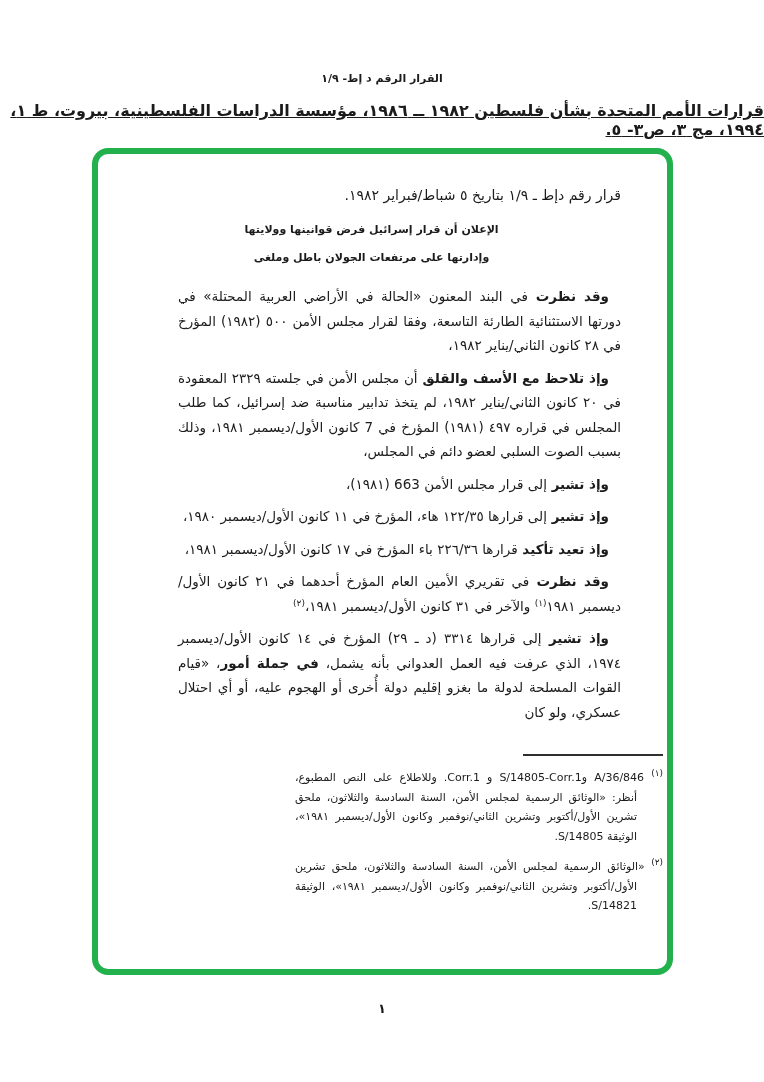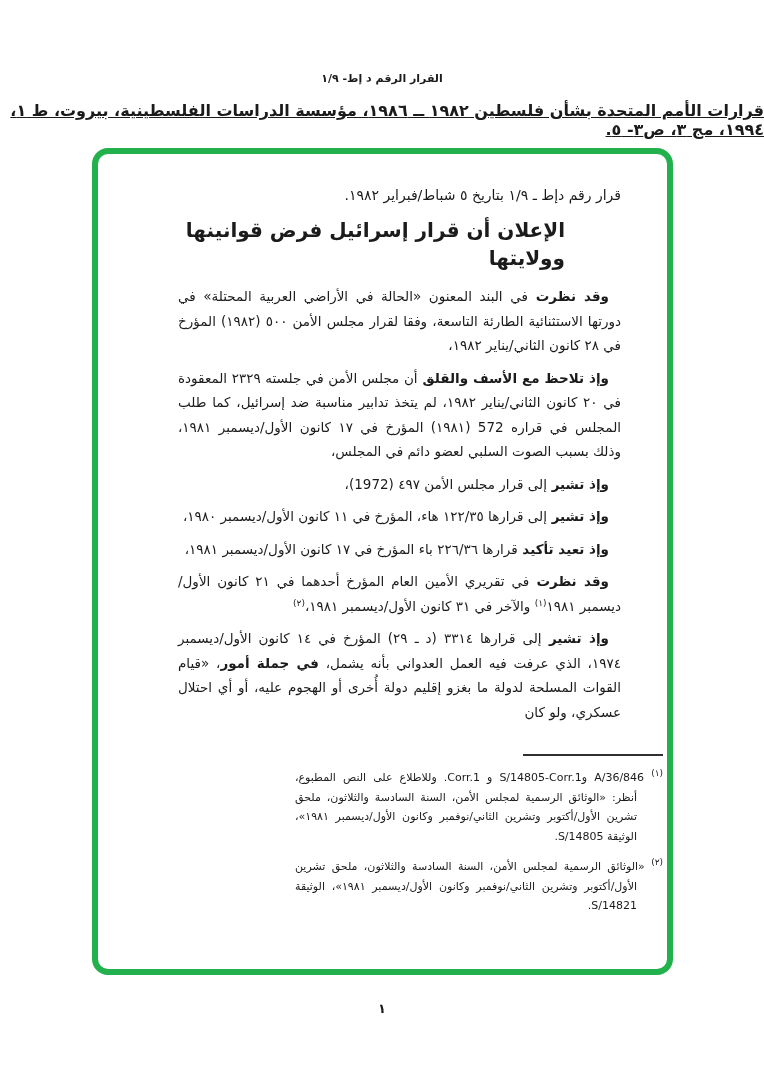--- a/index.html
+++ b/index.html
@@ -33,22 +33,23 @@
     padding:30px 46px 18px 80px;
     background:#ffffff;
   }
   .res-line{
     font-size:14px;
     line-height:22px;
     margin:0 0 10px 0;
     text-align:right;
   }
   .doc-title{
-    font-size:20px;font-weight:bold;
+    font-size:11px;font-weight:bold;
     line-height:28px;
+    text-align:center;
     padding-left:0;padding-right:56px;
     margin:2px 0 12px 0;
   }
   .opening{
     font-size:13.5px;font-weight:bold;
     text-indent:12px;
     margin:0 0 9px 0;
   }
   .para{
     font-size:13.5px;
@@ -90,27 +91,28 @@
   <div class="header-title">القرار الرقم د إط- ١/٩</div>
 
   <div class="header-source">قرارات الأمم المتحدة بشأن فلسطين ١٩٨٢ ــ ١٩٨٦، مؤسسة الدراسات الفلسطينية، بيروت، ط ١، ١٩٩٤، مج ٣، ص٣- ٥.</div>
 
   <div class="frame">
 
     <div class="res-line">قرار رقم دإط ـ ١/٩ بتاريخ ٥ شباط/فبراير ١٩٨٢.</div>
 
     <div class="doc-title">
       <div>الإعلان أن قرار إسرائيل فرض قوانينها وولايتها</div>
+      <div>وإدارتها على مرتفعات الجولان باطل وملغى</div>
     </div>
 
 
     <div id="paragraphs">
         <p class="para"><span class="b">وقد نظرت </span><span>في البند المعنون «الحالة في الأراضي العربية المحتلة» في دورتها الاستثنائية الطارئة التاسعة، وفقا لقرار مجلس الأمن ٥٠٠ (١٩٨٢) المؤرخ في ٢٨ كانون الثاني/يناير ١٩٨٢،</span></p>
-        <p class="para"><span class="b">وإذ تلاحظ مع الأسف والقلق </span><span>أن مجلس الأمن في جلسته ٢٣٢٩ المعقودة في ٢٠ كانون الثاني/يناير ١٩٨٢، لم يتخذ تدابير مناسبة ضد إسرائيل، كما طلب المجلس في قراره 572 (١٩٨١) المؤرخ في ١٧ كانون الأول/ديسمبر ١٩٨١، وذلك بسبب الصوت السلبي لعضو دائم في المجلس،</span></p>
-        <p class="para"><span class="b">وإذ تشير </span><span>إلى قرار مجلس الأمن ٤٩٧ (1972)،</span></p>
+        <p class="para"><span class="b">وإذ تلاحظ مع الأسف والقلق </span><span>أن مجلس الأمن في جلسته ٢٣٢٩ المعقودة في ٢٠ كانون الثاني/يناير ١٩٨٢، لم يتخذ تدابير مناسبة ضد إسرائيل، كما طلب المجلس في قراره ٤٩٧ (١٩٨١) المؤرخ في 7 كانون الأول/ديسمبر ١٩٨١، وذلك بسبب الصوت السلبي لعضو دائم في المجلس،</span></p>
+        <p class="para"><span class="b">وإذ تشير </span><span>إلى قرار مجلس الأمن 663 (١٩٨١)،</span></p>
         <p class="para"><span class="b">وإذ تشير </span><span>إلى قرارها ١٢٢/٣٥ هاء، المؤرخ في ١١ كانون الأول/ديسمبر ١٩٨٠،</span></p>
         <p class="para"><span class="b">وإذ تعيد تأكيد </span><span>قرارها ٢٢٦/٣٦ باء المؤرخ في ١٧ كانون الأول/ديسمبر ١٩٨١،</span></p>
         <p class="para"><span class="b">وقد نظرت </span><span>في تقريري الأمين العام المؤرخ أحدهما في ٢١ كانون الأول/ديسمبر ١٩٨١</span><span class="sup">(١)</span><span> والآخر في ٣١ كانون الأول/ديسمبر ١٩٨١،</span><span class="sup">(٢)</span></p>
         <p class="para"><span class="b">وإذ تشير </span><span>إلى قرارها ٣٣١٤ (د ـ ٢٩) المؤرخ في ١٤ كانون الأول/ديسمبر ١٩٧٤، الذي عرفت فيه العمل العدواني بأنه يشمل، </span><span class="b">في جملة أمور</span><span>، «قيام القوات المسلحة لدولة ما بغزو إقليم دولة أُخرى أو الهجوم عليه، أو أي احتلال عسكري، ولو كان</span></p>
       </div>
 
     <div class="footnotes">
       <div class="fn-sep"></div>
       <div id="footnotes-list">
           <p class="fn"><span class="sup">(١)</span><span> A/36/846 وS/14805-Corr.1 و Corr.1. وللاطلاع على النص المطبوع، أنظر: «الوثائق الرسمية لمجلس الأمن، السنة السادسة والثلاثون، ملحق تشرين الأول/أكتوبر وتشرين الثاني/نوفمبر وكانون الأول/ديسمبر ١٩٨١»، الوثيقة S/14805.</span></p>

